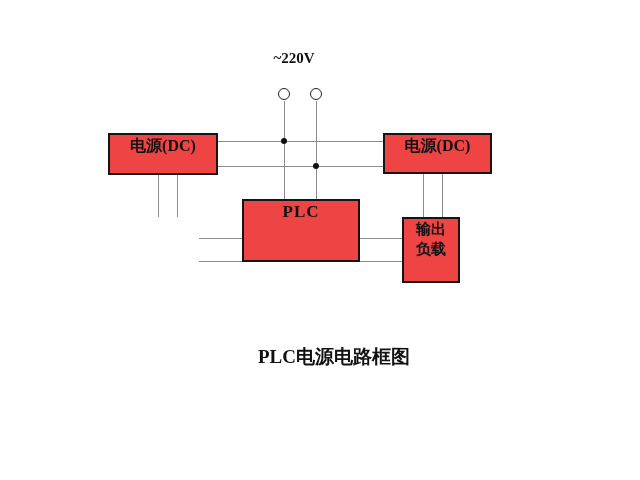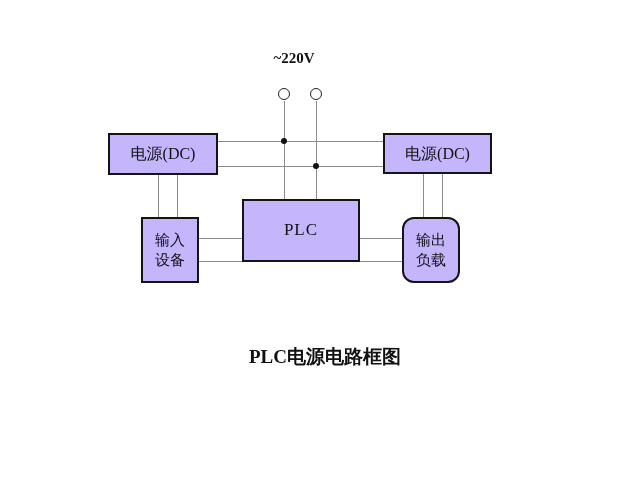--- a/index.html
+++ b/index.html
@@ -36,51 +36,50 @@
     height: 12px;
     border: 1.5px solid #222222;
     border-radius: 50%;
     background: #ffffff;
     box-sizing: border-box;
   }
   
   .box {
     position: absolute;
     border: 2px solid #141414;
-    background: #c4b5fd;
+    background: #ef4444;
     box-sizing: border-box;
     display: flex;
     flex-direction: column;
     align-items: center;
-    justify-content: center;
-    font-weight: normal;
+    font-weight: bold;
     text-align: center;
     line-height: 1.35;
   }
   .box-power-left  { left: 108px; top: 133px; width: 110px; height: 42px; font-size: 16px; }
   .box-power-right { left: 383px; top: 133px; width: 109px; height: 41px; font-size: 16px; }
   .box-plc         { left: 242px; top: 199px; width: 118px; height: 63px; font-size: 17px; letter-spacing: 1px; }
   .box-input       { left: 141px; top: 217px; width: 58px;  height: 66px; font-size: 15px; }
-  .box-output      { left: 402px; top: 217px; width: 58px;  height: 66px; font-size: 15px; border-radius: 12px; }
+  .box-output      { left: 402px; top: 217px; width: 58px;  height: 66px; font-size: 15px; }
 
   .voltage-label {
     position: absolute;
     left: 266px;
     top: 50px;
     width: 56px;
     text-align: center;
     font-size: 15px;
     font-weight: bold;
   }
   .caption {
     position: absolute;
     left: 240px;
     top: 344px;
     width: 170px;
-    text-align: center;
+    text-align: right;
     font-size: 19px;
     font-weight: bold;
   }
 </style>
 </head>
 <body>
 
 <div class="canvas">
 
   <div class="voltage-label">~220V</div>
@@ -112,24 +111,20 @@
   </div>
 
   <div class="box box-power-right">
     <span>电源(DC)</span>
   </div>
 
   <div class="box box-plc">
     <span>PLC</span>
   </div>
 
-  <div class="box box-input">
-    <span>输入</span>
-    <span>设备</span>
-  </div>
 
   <div class="box box-output">
     <span>输出</span>
     <span>负载</span>
   </div>
 
   <div class="caption">PLC电源电路框图</div>
 
 </div>
 

